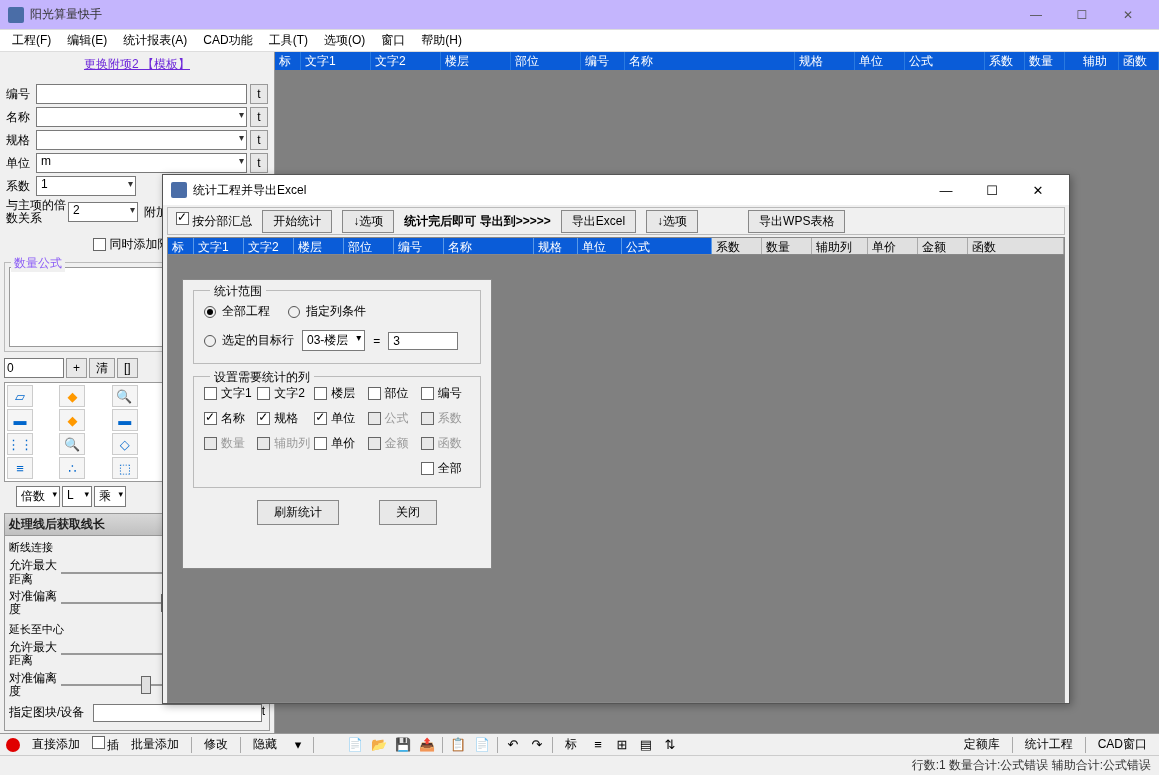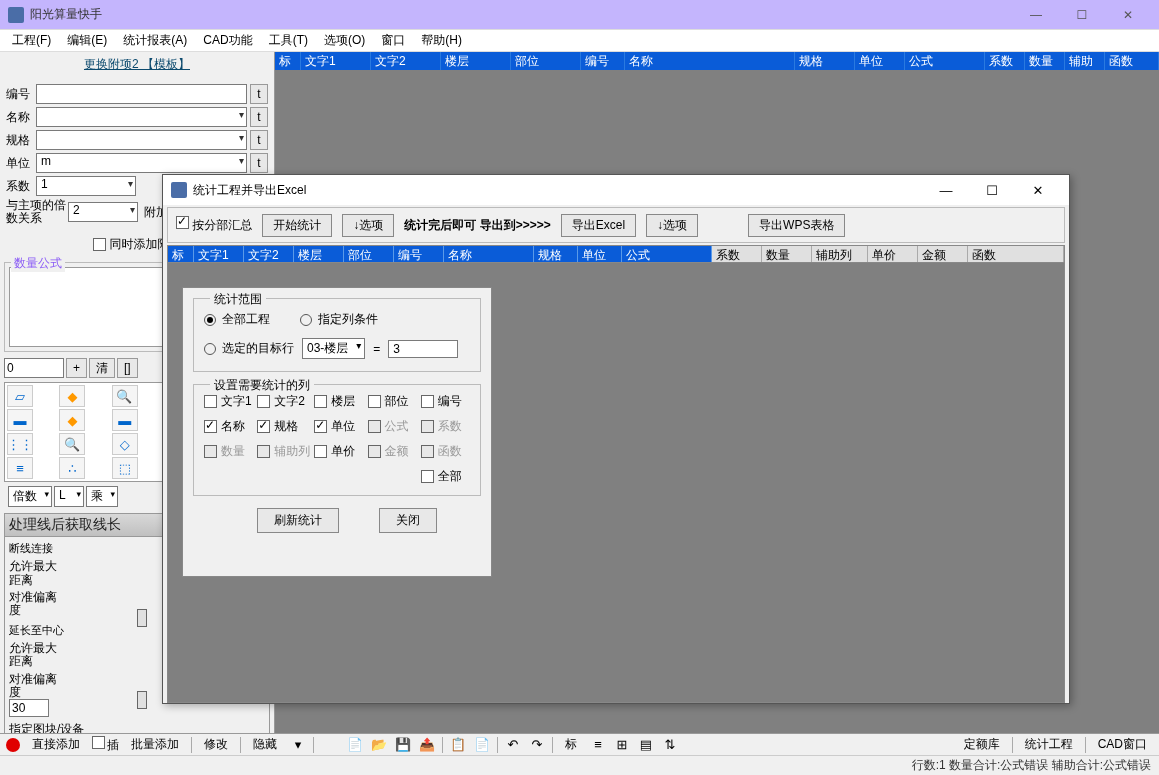--- a/index.html
+++ b/index.html
@@ -28,50 +28,50 @@
 
 
 .form-area { padding: 4px 6px; }
 .form-row { display: flex; align-items: center; margin: 3px 0; }
 .form-row .lbl { width: 30px; color: #000; }
 .form-row .lbl2 { width: 50px; color: #000; }
 .form-row input[type=text], .form-row .combo { flex: 1; height: 20px; border: 1px solid #7a7a7a; background: #fff; padding: 0 2px; }
 .form-row .combo { position: relative; }
 .form-row .combo::after { content: "▾"; position: absolute; right: 2px; top: 1px; font-size: 10px; color: #333; pointer-events: none; }
 .form-row .small-btn { width: 18px; height: 20px; border: 1px solid #999; background: #e8e8e8; margin-left: 3px; display: flex; align-items: center; justify-content: center; }
-.link-text { color: #0c4a6e; text-decoration: underline; padding: 4px 0; display: block; text-align: center; }
+.link-text { color: #6d28d9; text-decoration: underline; padding: 4px 0; display: block; text-align: center; }
 
 .checkbox-row { padding: 4px 6px; }
 .checkbox-row label { display: inline-flex; align-items: center; gap: 4px; }
 .chk { width: 13px; height: 13px; border: 1px solid #666; background: #fff; display: inline-block; position: relative; }
 .chk.checked::after { content: "✓"; position: absolute; top: -3px; left: 0; font-size: 12px; color: #000; }
 
 .groupbox { border: 1px solid #bbb; margin: 4px; padding: 4px; position: relative; }
 .groupbox > .legend { position: absolute; top: -8px; left: 6px; background: #f0f0f0; padding: 0 3px; color: #8b5cf6; }
 .expr-box { width: 100%; height: 80px; background: #fff; border: 1px solid #999; }
 
 .expr-btns { display: flex; gap: 2px; padding: 2px 4px; align-items: center; }
 .expr-btns input { flex: 1; height: 20px; border: 1px solid #7a7a7a; }
 .expr-btns .btn { border: 1px solid #999; background: #e8e8e8; padding: 1px 6px; height: 20px; display: flex; align-items: center; }
 
 
 .tool-palette { background: #fff; border: 1px solid #999; margin: 2px 4px; padding: 2px; display: grid; grid-template-columns: repeat(5, 1fr); gap: 2px; }
 .tool-btn { width: 26px; height: 22px; border: 1px solid #ccc; background: #f5f5f5; display: flex; align-items: center; justify-content: center; font-size: 13px; }
 .tool-btn.blue { color: #0066cc; }
 .tool-btn.orange { color: #ff9900; }
 
-.mult-row { display: flex; gap: 2px; padding: 2px 8px; }
+.mult-row { display: flex; gap: 2px; padding: 2px 16px; }
 .mult-row .combo2 { border: 1px solid #7a7a7a; background: #fff; padding: 1px 14px 1px 4px; position: relative; }
 .mult-row .combo2::after { content: "▾"; position: absolute; right: 2px; top: 2px; font-size: 9px; }
 
 
 .cad-group { margin: 4px; }
-.cad-title { background: linear-gradient(#d8d8d8, #c0c0c0); border: 1px solid #999; padding: 2px 4px; color: #222; font-size: 14px; }
+.cad-title { background: linear-gradient(#d8d8d8, #c0c0c0); border: 1px solid #999; padding: 2px 4px; color: #222; font-size: 12px; font-weight: bold; }
 .cad-body { border: 1px solid #999; border-top: none; padding: 4px; background: #f0f0f0; }
-.slider-row { display: flex; margin: 4px 0; font-size: 11px; flex-direction: column; }
+.slider-row { display: flex; align-items: center; margin: 4px 0; font-size: 11px; }
 .slider-row .slbl { width: 48px; color: #000; line-height: 1.1; }
 .slider-track { flex: 1; height: 2px; background: #999; position: relative; margin: 0 4px; }
 .slider-thumb { position: absolute; width: 10px; height: 18px; background: #e0e0e0; border: 1px solid #666; top: -8px; }
 .num-input { width: 40px; height: 18px; border: 1px solid #7a7a7a; }
 
 
 .col-header-bar { height: 18px; display: flex; background: #0a5cd8; color: #fff; font-size: 11px; }
 .col-header-bar .col { border-right: 1px solid #2a7ae0; padding: 1px 4px; white-space: nowrap; overflow: hidden; }
 
 
@@ -84,21 +84,21 @@
 
 .statusbar { height: 20px; background: #f0f0f0; border-top: 1px solid #ccc; display: flex; align-items: center; justify-content: flex-end; padding: 0 8px; position: absolute; bottom: 0; left: 0; right: 0; color: #333; }
 
 
 .dialog { position: absolute; left: 162px; top: 174px; width: 908px; height: 530px; background: #f0f0f0; border: 1px solid #555; box-shadow: 2px 2px 8px rgba(0,0,0,0.3); z-index: 100; display: flex; flex-direction: column; }
 .dlg-titlebar { height: 30px; background: #fff; display: flex; align-items: center; padding: 0 8px; }
 .dlg-titlebar .app-icon { width: 16px; height: 16px; background: #4a6da7; margin-right: 6px; border-radius: 2px; }
 .dlg-titlebar .title { flex: 1; color: #000; }
 .dlg-titlebar .win-btn { width: 46px; height: 30px; display: flex; align-items: center; justify-content: center; color: #000; font-size: 13px; }
 
-.dlg-toolbar { height: 36px; border: 1px solid #bbb; margin: 2px 4px; background: #f0f0f0; display: flex; align-items: center; gap: 10px; padding: 0 8px; }
+.dlg-toolbar { height: 28px; border: 1px solid #bbb; margin: 2px 4px; background: #f0f0f0; display: flex; align-items: center; gap: 10px; padding: 0 8px; }
 .dlg-btn { border: 1px solid #888; background: #e8e8e8; padding: 2px 10px; }
 .dlg-txt { color: #000; font-weight: bold; }
 
 .dlg-cols { height: 18px; display: flex; margin: 0 4px; background: #0a5cd8; color: #fff; font-size: 11px; border: 1px solid #888; }
 .dlg-cols .col { border-right: 1px solid #5a9ae8; padding: 1px 4px; }
 .dlg-cols .col.gray { background: #e0e0e0; color: #000; border-right: 1px solid #aaa; }
 
 .dlg-body { flex: 1; background: #808080; margin: 0 4px; border: 1px solid #888; border-top: none; position: relative; }
 
 .inner-panel { position: absolute; left: 14px; top: 24px; width: 310px; height: 290px; background: #f0f0f0; border: 1px solid #888; padding: 10px; }
@@ -272,21 +272,21 @@
       <div class="col" style="width:70px;">文字2</div>
       <div class="col" style="width:70px;">楼层</div>
       <div class="col" style="width:70px;">部位</div>
       <div class="col" style="width:44px;">编号</div>
       <div class="col" style="width:170px;">名称</div>
       <div class="col" style="width:60px;">规格</div>
       <div class="col" style="width:50px;">单位</div>
       <div class="col" style="width:80px;">公式</div>
       <div class="col" style="width:40px;">系数</div>
       <div class="col" style="width:40px;">数量</div>
-      <div class="col" style="width:40px;">辅助</div>
+      <div class="col" style="width:40px;margin-left:14px;">辅助</div>
       <div class="col" style="flex:1;">函数</div>
     </div>
   </div>
 </div>
 
 <div class="bottom-toolbar">
   <span class="red-dot"></span>
   <span class="tb-item">直接添加</span>
   <label><span class="chk chk2"></span><span>插</span></label>
   <span class="tb-item">批量添加</span>
@@ -358,21 +358,21 @@
     <div class="col gray" style="width:50px;">数量</div>
     <div class="col gray" style="width:56px;">辅助列</div>
     <div class="col gray" style="width:50px;">单价</div>
     <div class="col gray" style="width:50px;">金额</div>
     <div class="col gray" style="flex:1;">函数</div>
   </div>
   <div class="dlg-body">
     <div class="inner-panel">
       <div class="ip-group">
         <span class="legend">统计范围</span>
-        <div style="display:flex; gap:30px;">
+        <div style="display:flex; gap:18px;">
           <div class="radio-row">
               <span class="radio checked"></span>
               <span>全部工程</span>
             </div>
           <div class="radio-row">
               <span class="radio"></span>
               <span>指定列条件</span>
             </div>
         </div>
         <div style="display:flex; gap:8px; align-items:center; margin-top:4px;">

